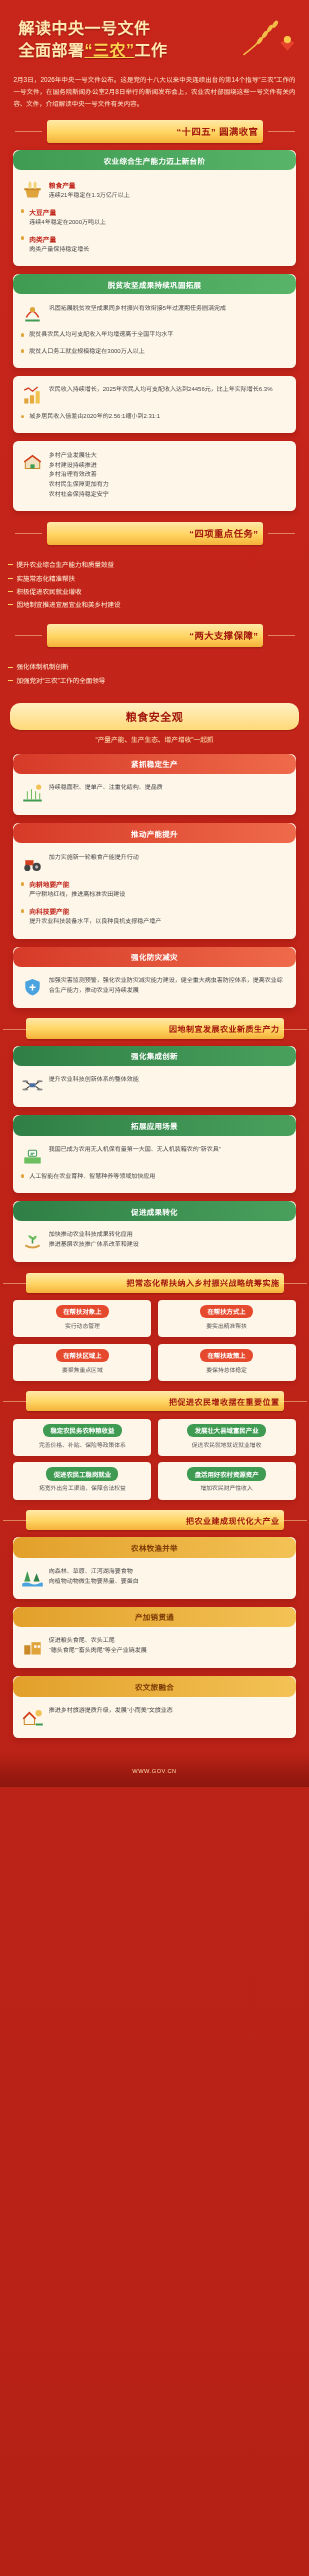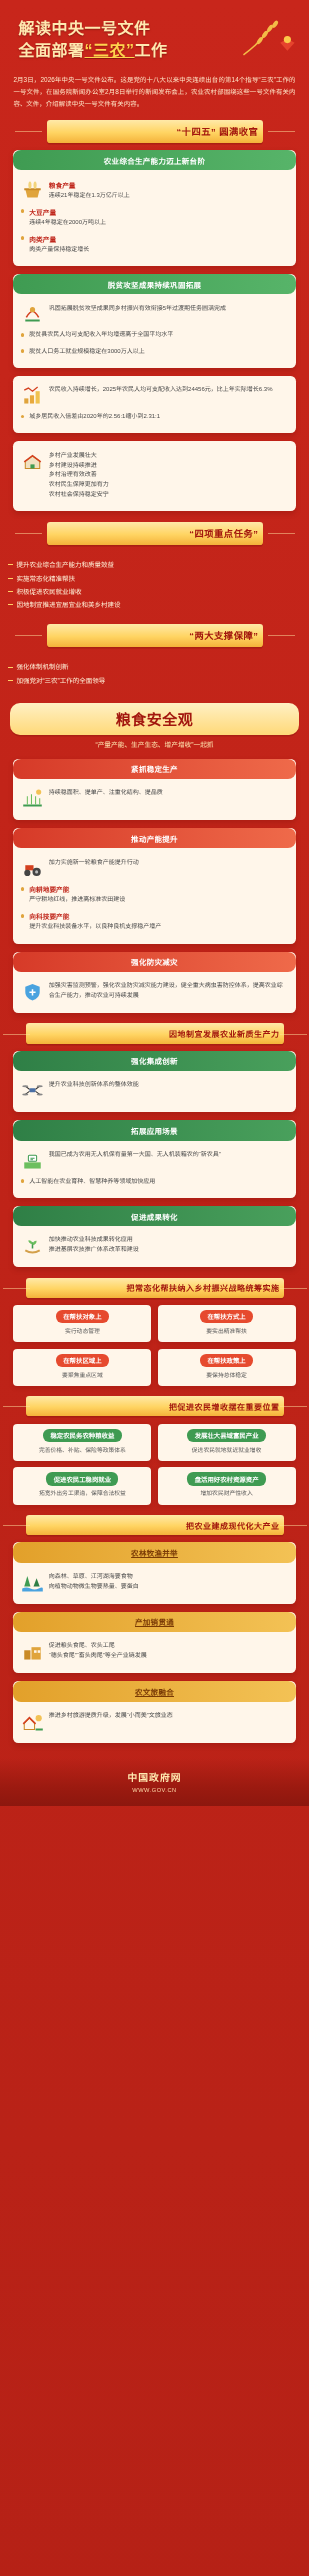--- a/index.html
+++ b/index.html
@@ -92,21 +92,21 @@
     background: linear-gradient(90deg,#3f9b52 0%,#57b469 100%);
     color: #fff;
     font-size: 7.5px;
     font-weight: bold;
     padding: 4.6px 6.2px;
     text-align: center;
     letter-spacing: 0.3px;
     border-radius: 8px;
   }
   .card-head.red { background: linear-gradient(90deg,#d63a28 0%,#ef6a4a 100%); }
-  .card-head.gold { background: linear-gradient(90deg,#e2a02a 0%,#f3c255 100%); color:#7a3a05;text-decoration:underline;}
+  .card-head.gold { background: linear-gradient(90deg,#e2a02a 0%,#f3c255 100%); color:#7a3a05;}
   .card-head.darkgreen { background: linear-gradient(90deg,#2f7f46 0%,#49a05c 100%); }
 
   .card-body { padding: 6.2px 7.2px 1px 7.2px; }
 
   .row {
     display: flex;
     align-items: flex-start;
     gap: 5.2px;
     padding: 3.1px 0;
   }
@@ -183,21 +183,21 @@
   
   .banner {
     margin: 13.4px 10.3px 8.2px 10.3px;
     text-align: center;
   }
   .banner-box {
     background: linear-gradient(180deg,#fff0c4 0%,#ffd978 100%);
     border-radius: 10px;
     padding: 5.7px 5.2px;
     color: #a3170e;
-    font-size: 15px;
+    font-size: 11px;
     font-weight: bold;
     letter-spacing: 0.5px;
     box-shadow: 0 1.5px 0 rgba(120,20,10,.3);
   }
   .banner-sub {
     margin-top: 4.1px;
     font-size: 6.7px;
     color: #ffe6b0;
     line-height: 1.7;
   }
@@ -601,16 +601,15 @@
         <path d="M28 36h14" stroke="#3f9b52" stroke-width="4"></path>
       </svg>
       <div class="txt">
         <div class="sub">推进乡村旅游提质升级，发展“小而美”文旅业态</div>
       </div>
     </div>
   </div>
 </div>
 
 <div class="footer">
-  <div class="logo">中国政府网</div>
   <div class="site">WWW.GOV.CN</div>
 </div>
 
 
 </body></html>

